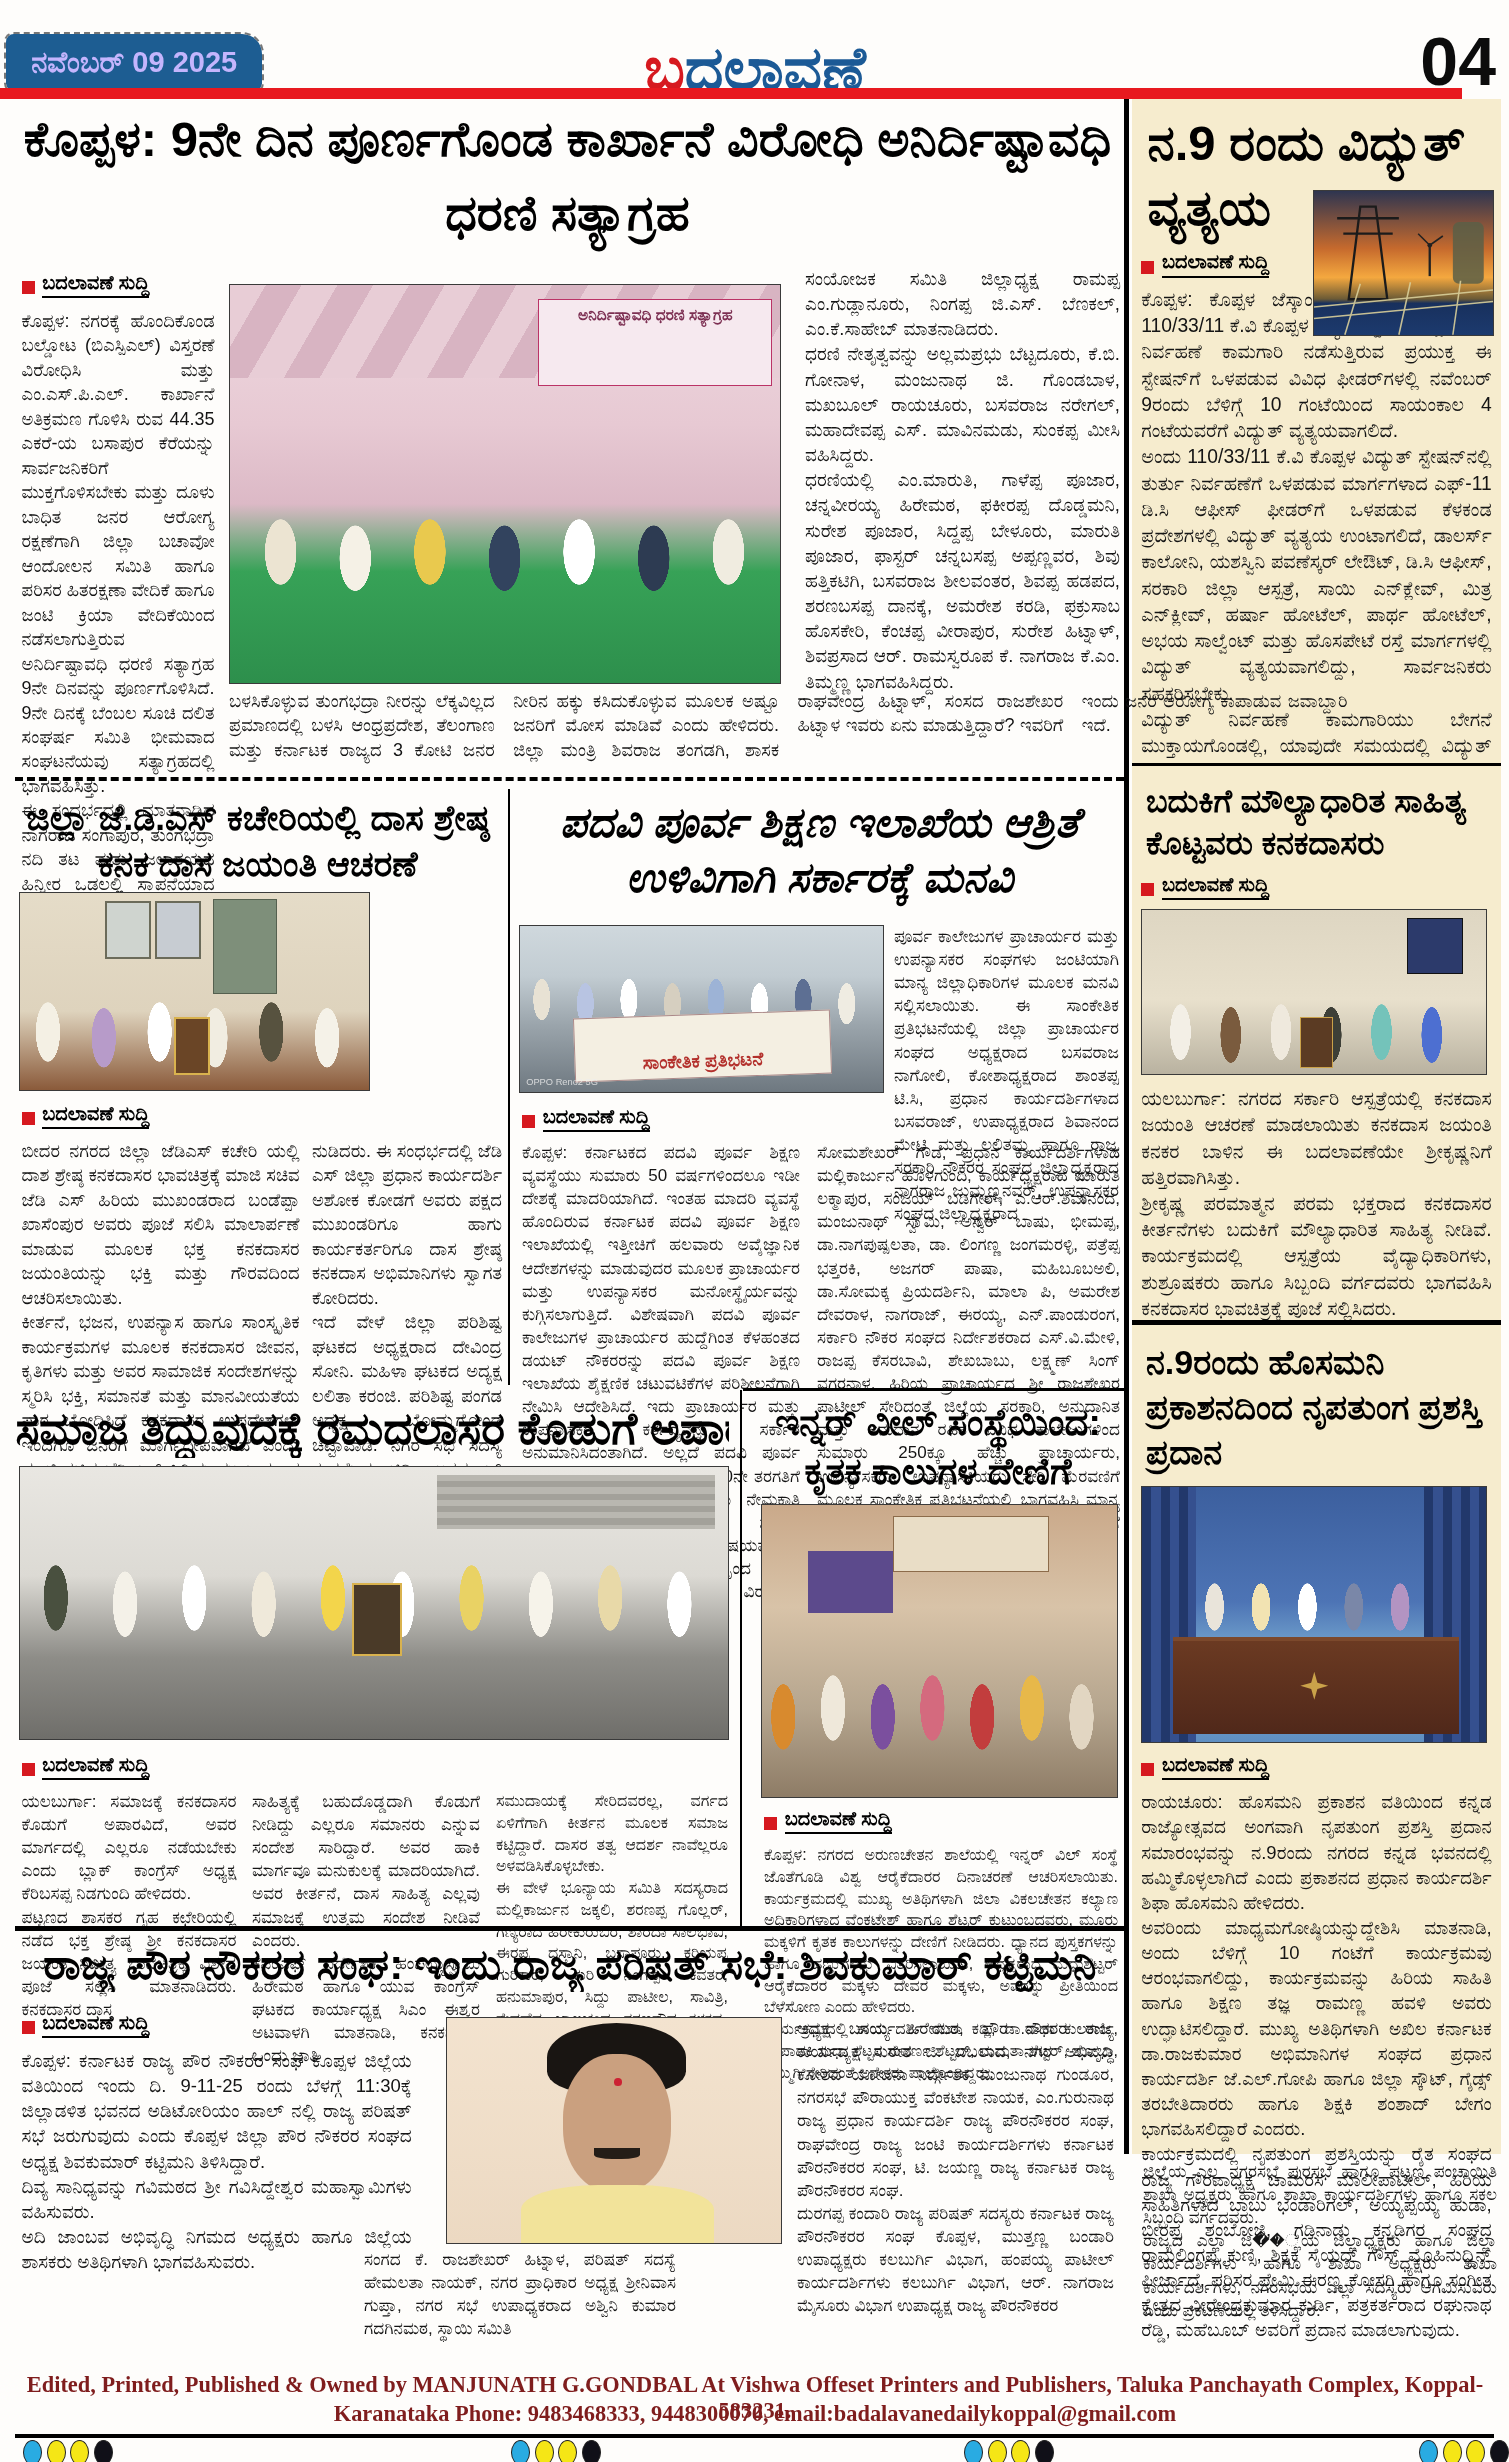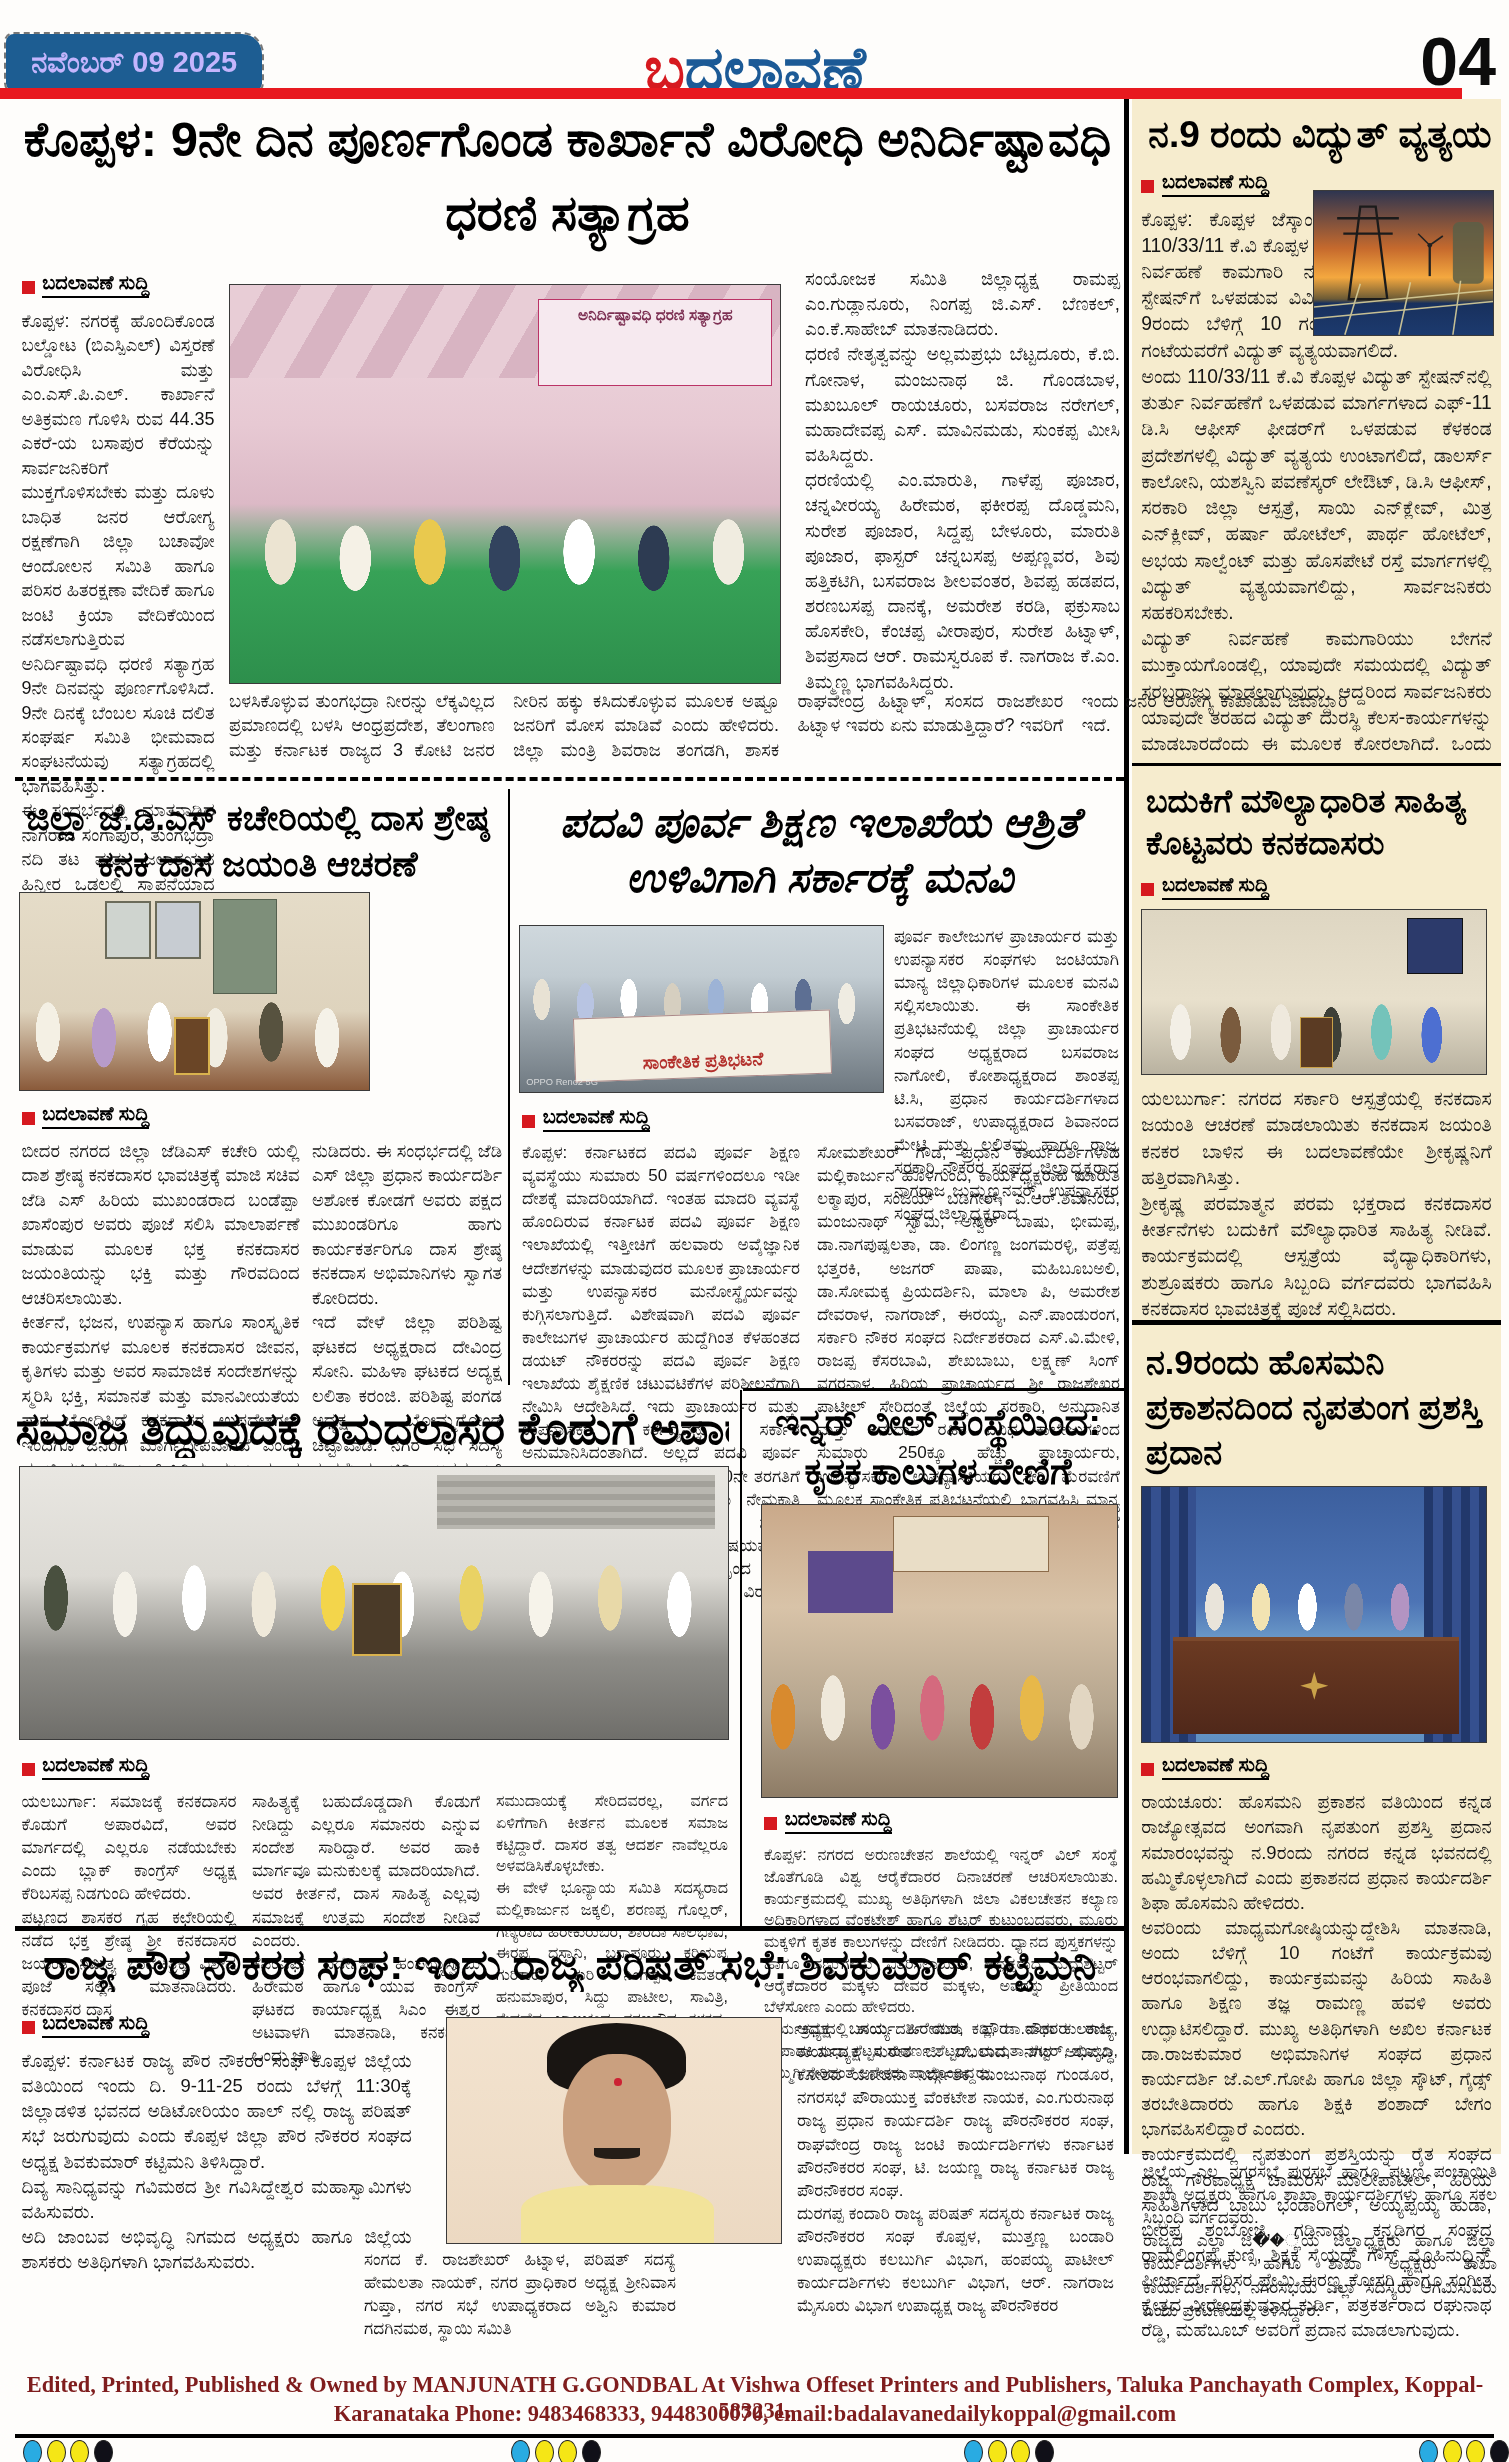--- a/index.html
+++ b/index.html
@@ -32,21 +32,21 @@
   </div>
   <div class="abs" style="left:0;top:34px;width:1510px;text-align:center;font-weight:bold;font-size:60px;">
     <span style="color:#d6191f;">ಬ</span><span style="color:#1c5a96;">ದಲಾವಣೆ</span>
   </div>
   <div class="abs" style="right:14px;top:21.6px;font-size:68px;font-weight:bold;color:#0c0c0c;">04</div>
   <div class="abs" style="left:0;top:88px;width:1462px;height:10.8px;background:#e8191f;"></div>
 
   <div class="abs vline" style="left:1124px;top:99px;width:4.6px;height:2055px;"></div>
 
   <div class="abs cream" style="left:1132px;top:99px;width:369px;height:664px;padding:7.7px 9.3px;box-sizing:border-box;">
-    <div class="hl" style="font-size:37px;text-align:right;margin:4.6px 0 10.8px 6.2px;">ನ.9 ರಂದು ವಿದ್ಯುತ್ ವ್ಯತ್ಯಯ</div>
+    <div class="hl" style="font-size:49px;text-align:left;margin:4.6px 0 10.8px 6.2px;">ನ.9 ರಂದು ವಿದ್ಯುತ್ ವ್ಯತ್ಯಯ</div>
     <div class="photo abs" style="left:181px;top:91px;width:179px;height:144px;background:linear-gradient(180deg,#2e3550 0%,#c66a2d 40%,#f4a83f 60%,#6b5a35 75%,#18305d 78%,#1c3a6e 100%);">
       <svg class="ph-layer" width="179" height="144" viewBox="0 0 232 186" style="left:0;top:0;">
         <polygon points="60,20 80,20 95,140 45,140" fill="none" stroke="#1b1b1b" stroke-width="3"></polygon>
         <line x1="30" y1="35" x2="110" y2="35" stroke="#1b1b1b" stroke-width="3"></line>
         <line x1="38" y1="55" x2="102" y2="55" stroke="#1b1b1b" stroke-width="3"></line>
         <circle cx="150" cy="70" r="3" fill="#222"></circle>
         <line x1="150" y1="70" x2="150" y2="110" stroke="#222" stroke-width="3"></line>
         <line x1="150" y1="70" x2="135" y2="55" stroke="#222" stroke-width="2"></line>
         <line x1="150" y1="70" x2="167" y2="58" stroke="#222" stroke-width="2"></line>
         <rect x="180" y="40" width="40" height="80" rx="8" fill="#5a5f47" opacity="0.85"></rect>

